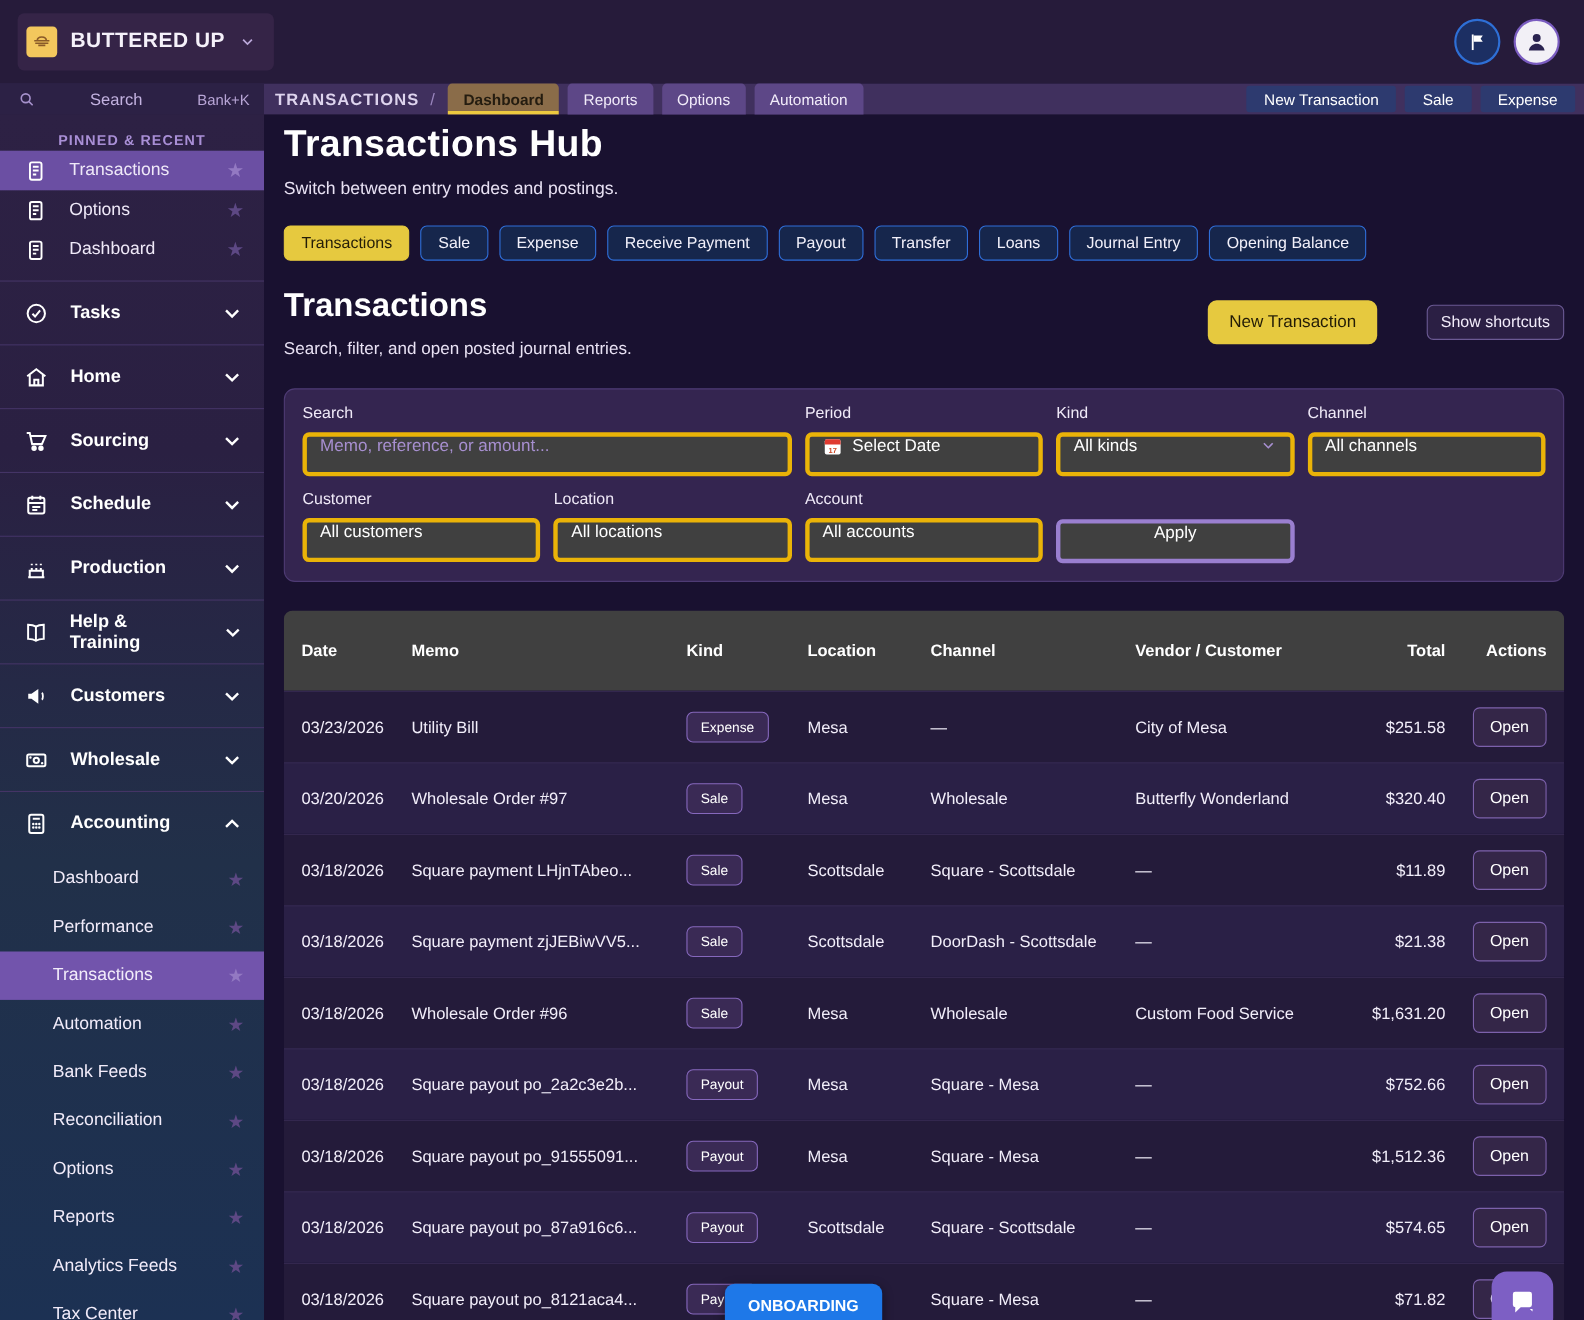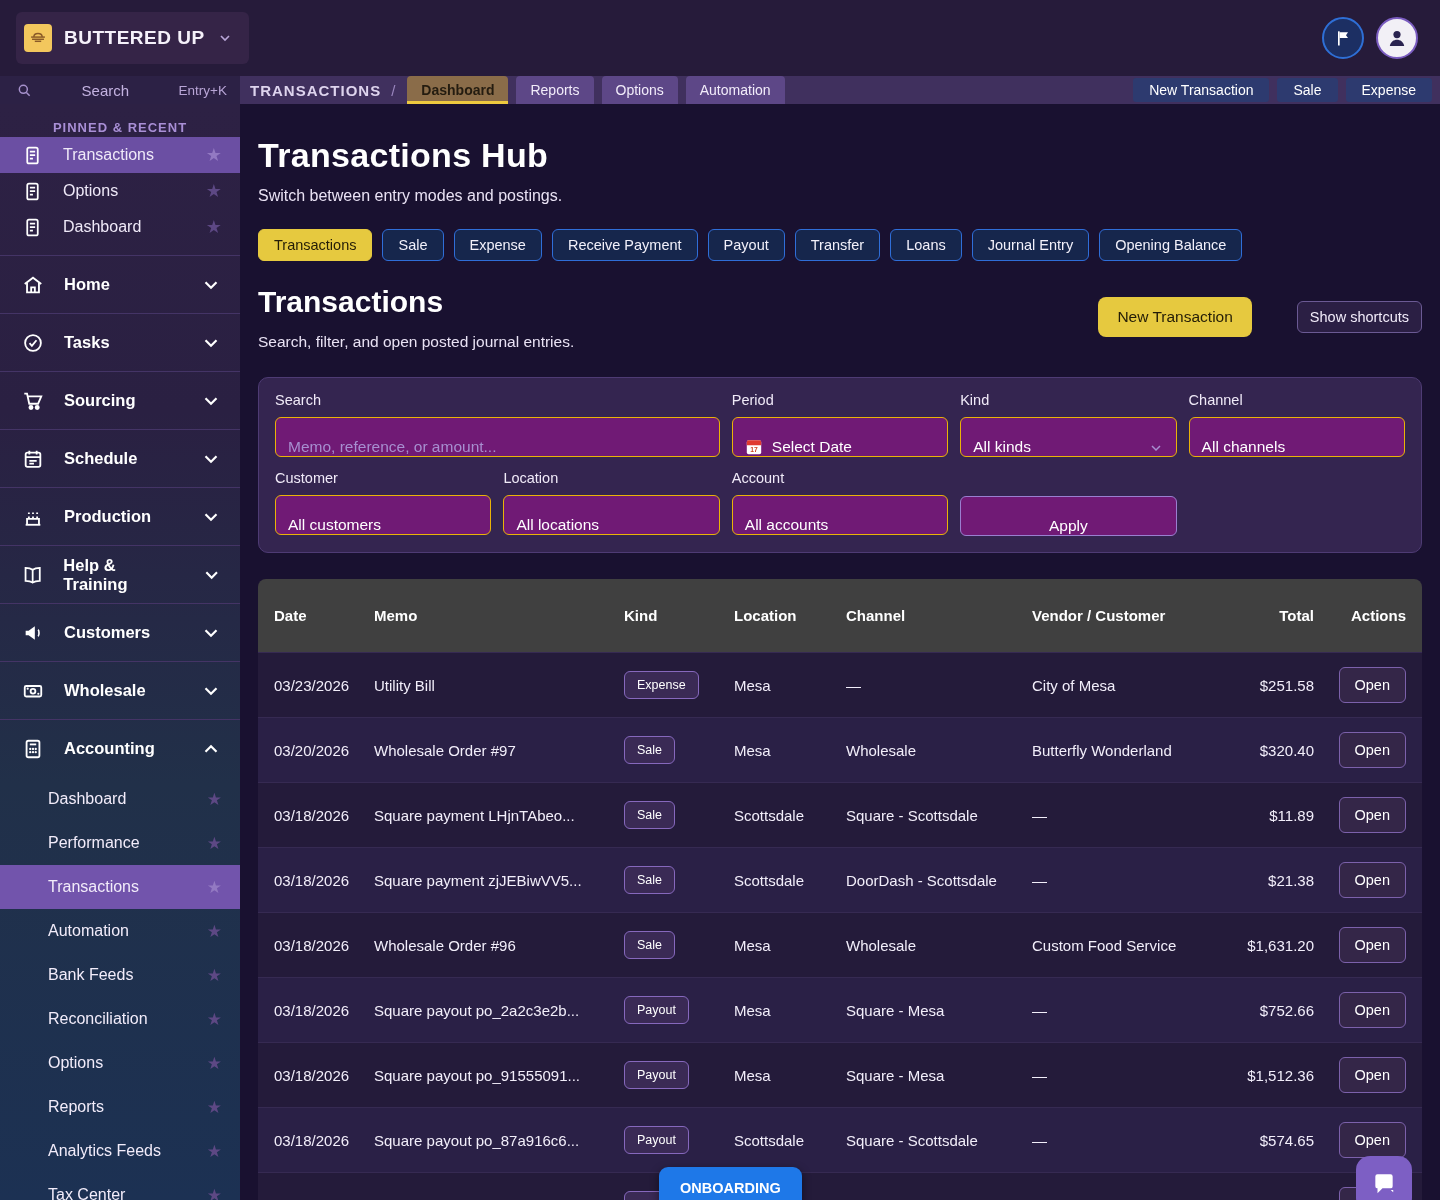--- a/index.html
+++ b/index.html
@@ -52,40 +52,40 @@
   .side-item.active .star, .sub-item.active .star { color:#9379c2; }
   .side-gap { height:10px; }
   .section-item { height:58px; display:flex; align-items:center; padding:0 18px 0 22px; gap:20px; font-weight:bold; font-size:16.5px; color:#fff; border-top:1px solid #443466; cursor:pointer; }
   .section-item .icon { width:22px; height:22px; color:#fff; }
   .chev { margin-left:auto; width:16px; height:16px; color:#d5c9ea; }
   .sub-item { height:44px; display:flex; align-items:center; padding:0 18px 0 48px; font-size:16px; color:#f2ecfa; cursor:pointer; }
   .sub-item.active { background:#7254ac; }
   .sub-item .star { font-size:17px; }
 
   
-  .content { flex:1; padding:28px 18px 0; }
+  .content { flex:1; padding:4px 18px 0; }
   h1 { font-size:34px; letter-spacing:.3px; margin-top:4px; }
   .hub-sub { font-size:16px; color:#e9e2f4; margin-top:12px; }
   .modes { display:flex; gap:10px; margin-top:24px; }
   .mode { padding:7px 15px; font-size:14.5px; border-radius:6px; background:#16264c; border:1.5px solid #2f6ed8; color:#f2f0fa; cursor:pointer; font-family:inherit; }
   .mode.active { background:#e6c93f; border-color:#e6c93f; color:#241d07; }
   .sec-head { display:flex; align-items:flex-start; margin-top:24px; }
   .sec-title h2 { font-size:30px; }
   .sec-sub { margin-top:14px; font-size:15.5px; color:#e9e2f4; }
   .sec-actions { margin-left:auto; display:flex; gap:12px; align-items:center; margin-top:12px; }
   .btn-yellow { background:#e6c93f; color:#241d07; border:none; font-size:15.5px; padding:11px 19px; border-radius:8px; cursor:pointer; font-family:inherit; }
   .btn-ghost { background:#2b1f44; border:1px solid #6b5a94; color:#f2ecfa; font-size:14.5px; padding:7px 12px; border-radius:6px; cursor:pointer; font-family:inherit;margin-left:33px; }
 
   
   .fcard { margin-top:26px; background:#342550; border:1px solid #4e3b74; border-radius:10px; padding:14px 16px 16px; }
   .fgrid { display:grid; grid-template-columns:repeat(5,1fr); gap:12px; }
   .fgrid + .fgrid { margin-top:13px; }
   .span2 { grid-column:span 2; }
   .flabel { font-size:14.5px; color:#f0eaf8; margin-bottom:9px; }
-  .finput { height:40px; background:#701a75; border:1px solid #eab308; border-radius:6px; display:flex; align-items:flex-end; padding:0 12px; gap:9px; font-size:15.5px; color:#fff; cursor:pointer; }
+  .finput { height:40px; background:#404040; border:4px solid #eab308; border-radius:6px; display:flex; align-items:flex-start; padding:0 12px; gap:9px; font-size:15.5px; color:#fff; cursor:pointer; }
   .finput.muted { color:#a78fd0; }
   .finput .cal { width:18px; height:18px; }
   .finput .chev { color:#a78fd0; }
   .no-label .finput { margin-top:26px; }
   .fapply { justify-content:center; border-color:#9a7fd0; }
 
   
   .table { margin-top:26px; border-radius:8px 8px 0 0; overflow:hidden; }
   .grid-cols { display:grid; grid-template-columns:100px 250px 110px 112px 186px 204px 78px 1fr; align-items:center; padding:0 16px; }
   .thead { background:#404040; height:73px; }
@@ -147,21 +147,21 @@
 
 <nav class="navbar">
   <div class="nav-search">
     <span class="icon">
       <svg viewBox="0 0 24 24" fill="none" stroke="currentColor" stroke-width="2.2">
           <circle cx="11" cy="11" r="6"></circle>
           <path d="M15.6 15.6L20.5 20.5"></path>
         </svg>
     </span>
     <span class="stext">Search</span>
-    <span class="skey">Entry+K</span>
+    <span class="skey">Bank+K</span>
   </div>
   <div class="breadcrumb">
     <span class="crumb">TRANSACTIONS</span>
     <span class="crumb-sep">/</span>
   </div>
   <div class="nav-tabs">
       <div class="ntab active">Dashboard</div>
       <div class="ntab">Reports</div>
       <div class="ntab">Options</div>
       <div class="ntab">Automation</div>
@@ -207,40 +207,40 @@
           </span>
           <span>Dashboard</span>
           <span class="star">★</span>
         </div>
       </div>
     <div class="side-gap"></div>
     <div id="section-list">
         <div class="section-item">
           <span class="icon ">
             <svg viewBox="0 0 24 24" fill="none" stroke="currentColor" stroke-width="2">
+              <circle cx="12" cy="12" r="8.6"></circle>
+              <path d="M8.2 12.2l2.6 2.8 5-6"></path>
+            </svg>
+          </span>
+          <span>Tasks</span>
+          <span class="icon chev">
+            <svg viewBox="0 0 24 24" fill="none" stroke="currentColor" stroke-width="2.4">
+              <path d="M6 9l6 6 6-6"></path>
+            </svg>
+          </span>
+        </div>
+        <div class="section-item">
+          <span class="icon ">
+            <svg viewBox="0 0 24 24" fill="none" stroke="currentColor" stroke-width="2">
               <path d="M3 11l9-7 9 7"></path>
               <path d="M5.5 9.8V20h13V9.8"></path>
               <path d="M10 20v-5.5h4V20"></path>
             </svg>
           </span>
           <span>Home</span>
-          <span class="icon chev">
-            <svg viewBox="0 0 24 24" fill="none" stroke="currentColor" stroke-width="2.4">
-              <path d="M6 9l6 6 6-6"></path>
-            </svg>
-          </span>
-        </div>
-        <div class="section-item">
-          <span class="icon ">
-            <svg viewBox="0 0 24 24" fill="none" stroke="currentColor" stroke-width="2">
-              <circle cx="12" cy="12" r="8.6"></circle>
-              <path d="M8.2 12.2l2.6 2.8 5-6"></path>
-            </svg>
-          </span>
-          <span>Tasks</span>
           <span class="icon chev">
             <svg viewBox="0 0 24 24" fill="none" stroke="currentColor" stroke-width="2.4">
               <path d="M6 9l6 6 6-6"></path>
             </svg>
           </span>
         </div>
         <div class="section-item">
           <span class="icon ">
             <svg viewBox="0 0 24 24" fill="none" stroke="currentColor" stroke-width="2">
               <path d="M2.5 4h3l2.4 11h9.6L21 7H7"></path>

